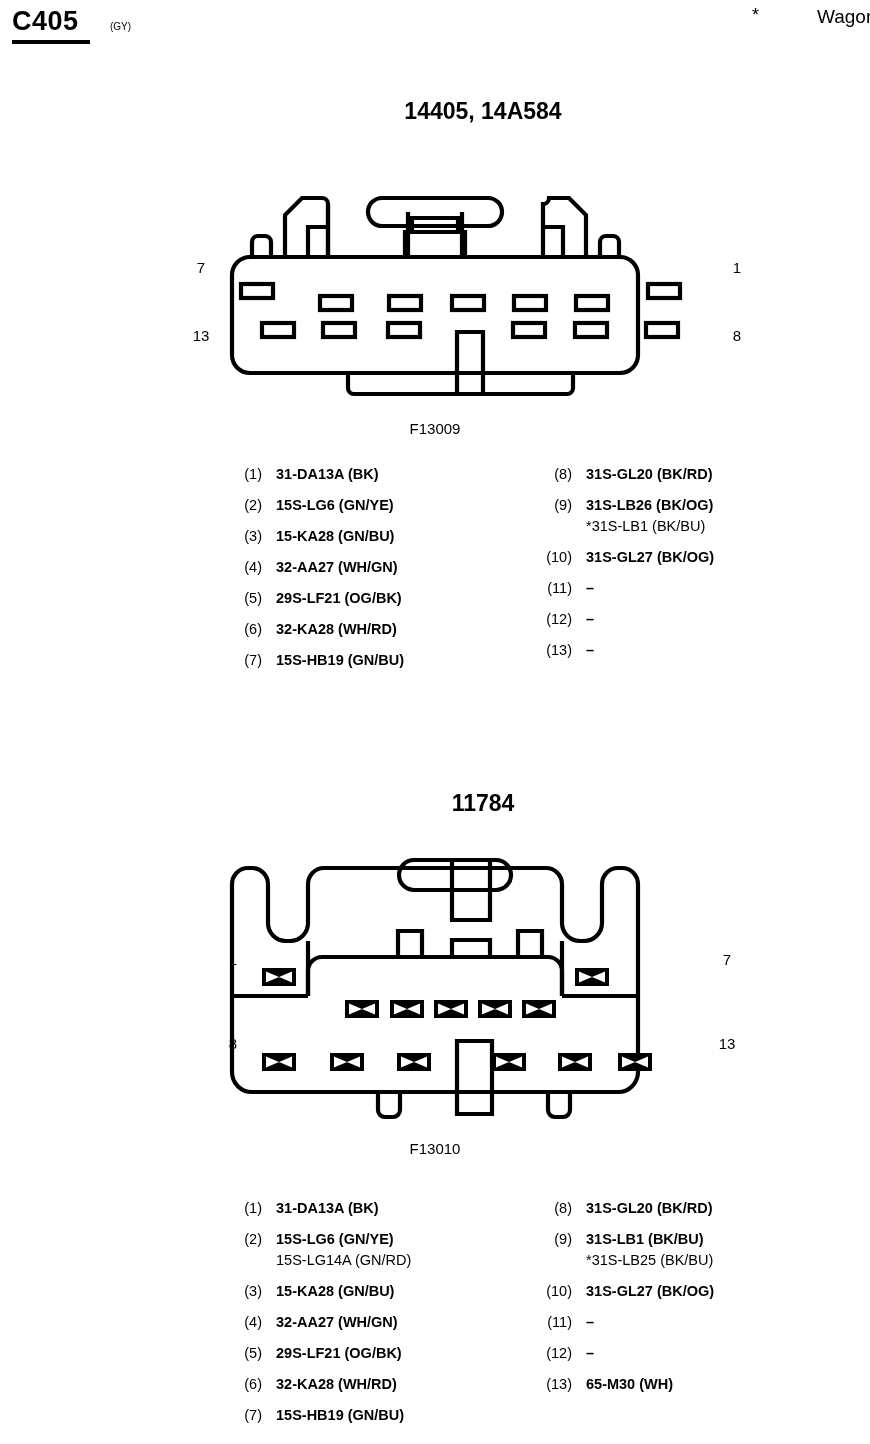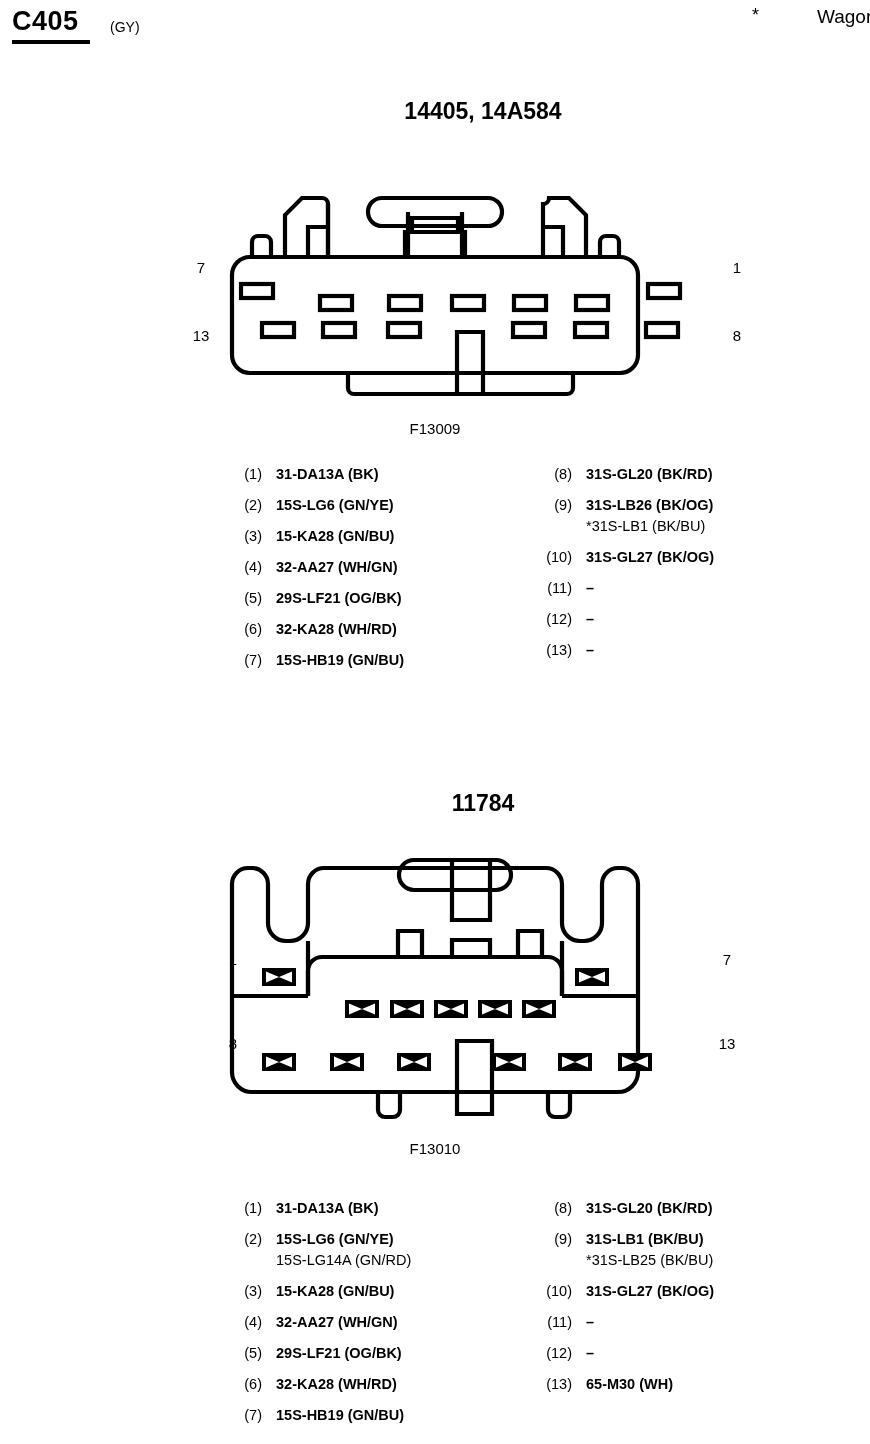--- a/index.html
+++ b/index.html
@@ -33,21 +33,21 @@
   }
   #conn-id-underline {
     position: absolute;
     left: 12px; top: 40px;
     width: 78px; height: 4px;
     background: #000;
   }
   #conn-color-code {
     position: absolute;
     left: 110px; top: 19px;
-    font-size: 14px;
+    font-size: 10px;
     line-height: 16px;
   }
   #footnote-marker {
     position: absolute;
     left: 752px; top: 6px;
     font-size: 18px;
     line-height: 18px;
   }
   #footnote-text {
     position: absolute;

